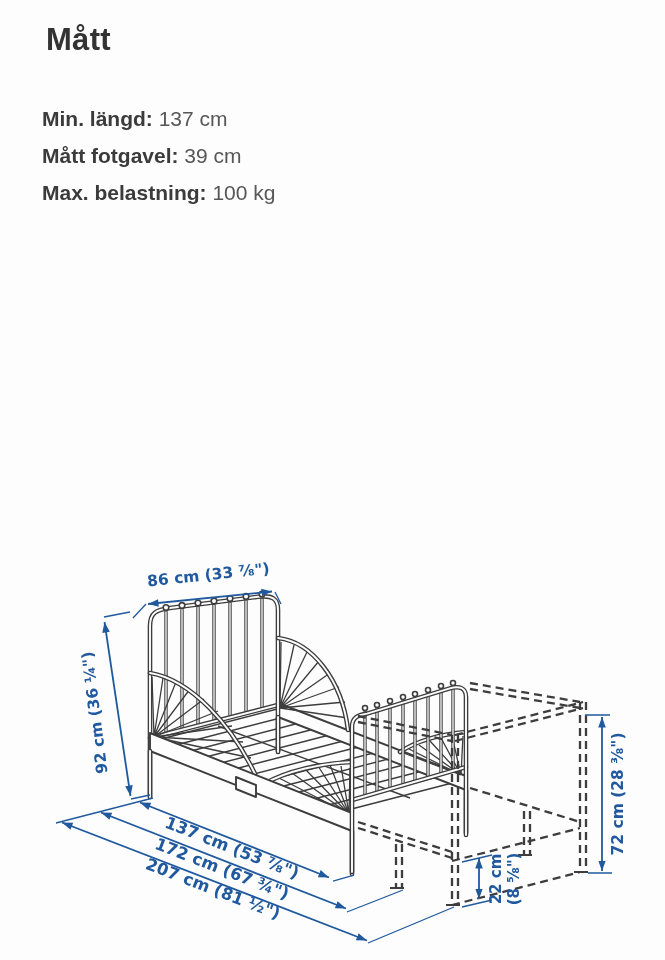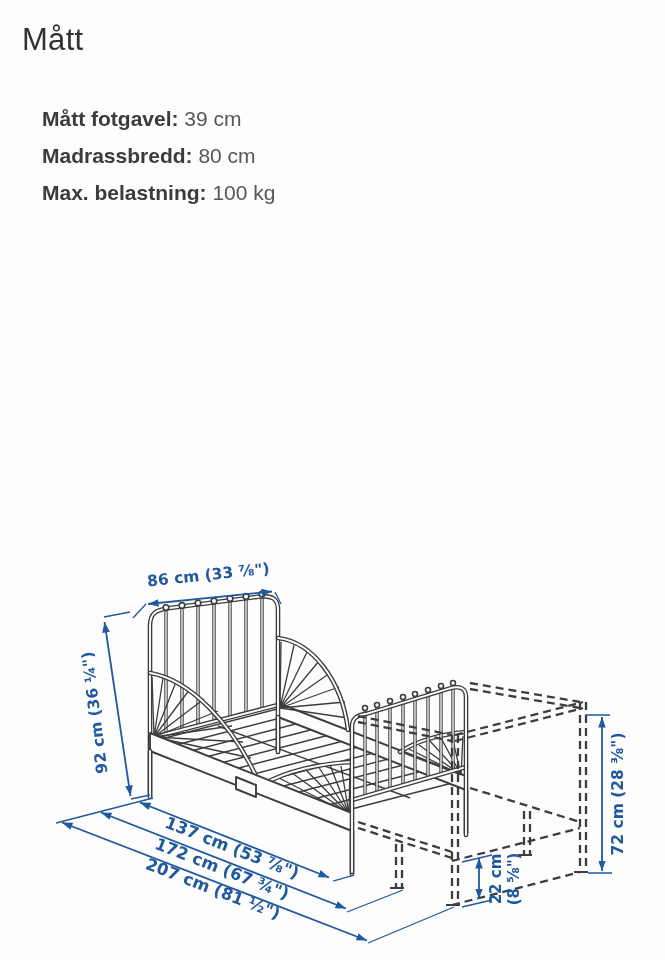--- a/index.html
+++ b/index.html
@@ -5,23 +5,23 @@
   html,body{margin:0;padding:0;}
   body{
     width:665px;height:960px;
     background:#fdfdfd;
     font-family:"Liberation Sans",sans-serif;
     -webkit-font-smoothing:antialiased;
   }
   .page{position:relative;width:665px;height:960px;overflow:hidden;background:#fdfdfd;}
   .page-title{
     margin:0;
-    padding:22px 0 0 22px;
+    padding:22px 0 0 46px;
     font-size:31px;
-    font-weight:400;
+    font-weight:700;
     color:#333333;
     letter-spacing:0.3px;
   }
   .spec-list{
     margin:42px 0 0 42px;
     padding:0;
     list-style:none;
   }
   .spec-row{
     font-size:21px;
@@ -54,22 +54,22 @@
   .sz14{font-size:15px;}
 </style>
 </head>
 <body>
 
 <div class="page">
 
   <h1 class="page-title">Mått</h1>
 
   <ul class="spec-list">
+    <li class="spec-row"><span class="spec-label">Min. längd:</span> <span class="spec-value">137 cm</span></li>
     <li class="spec-row"><span class="spec-label">Mått fotgavel:</span> <span class="spec-value">39 cm</span></li>
-    <li class="spec-row"><span class="spec-label">Madrassbredd:</span> <span class="spec-value">80 cm</span></li>
     <li class="spec-row"><span class="spec-label">Max. belastning:</span> <span class="spec-value">100 kg</span></li>
   </ul>
 
   <div class="diagram-wrap">
     <svg width="665" height="430" viewBox="0 0 665 430" xmlns="http://www.w3.org/2000/svg">
       <defs>
         <marker id="as" markerUnits="userSpaceOnUse" markerWidth="14" markerHeight="12" refX="1.5" refY="5" orient="auto">
           <path d="M1.5,5 L12,1.2 L12,8.8 Z" fill="#20599e"></path>
         </marker>
         <marker id="ae" markerUnits="userSpaceOnUse" markerWidth="14" markerHeight="12" refX="10.5" refY="5" orient="auto">

